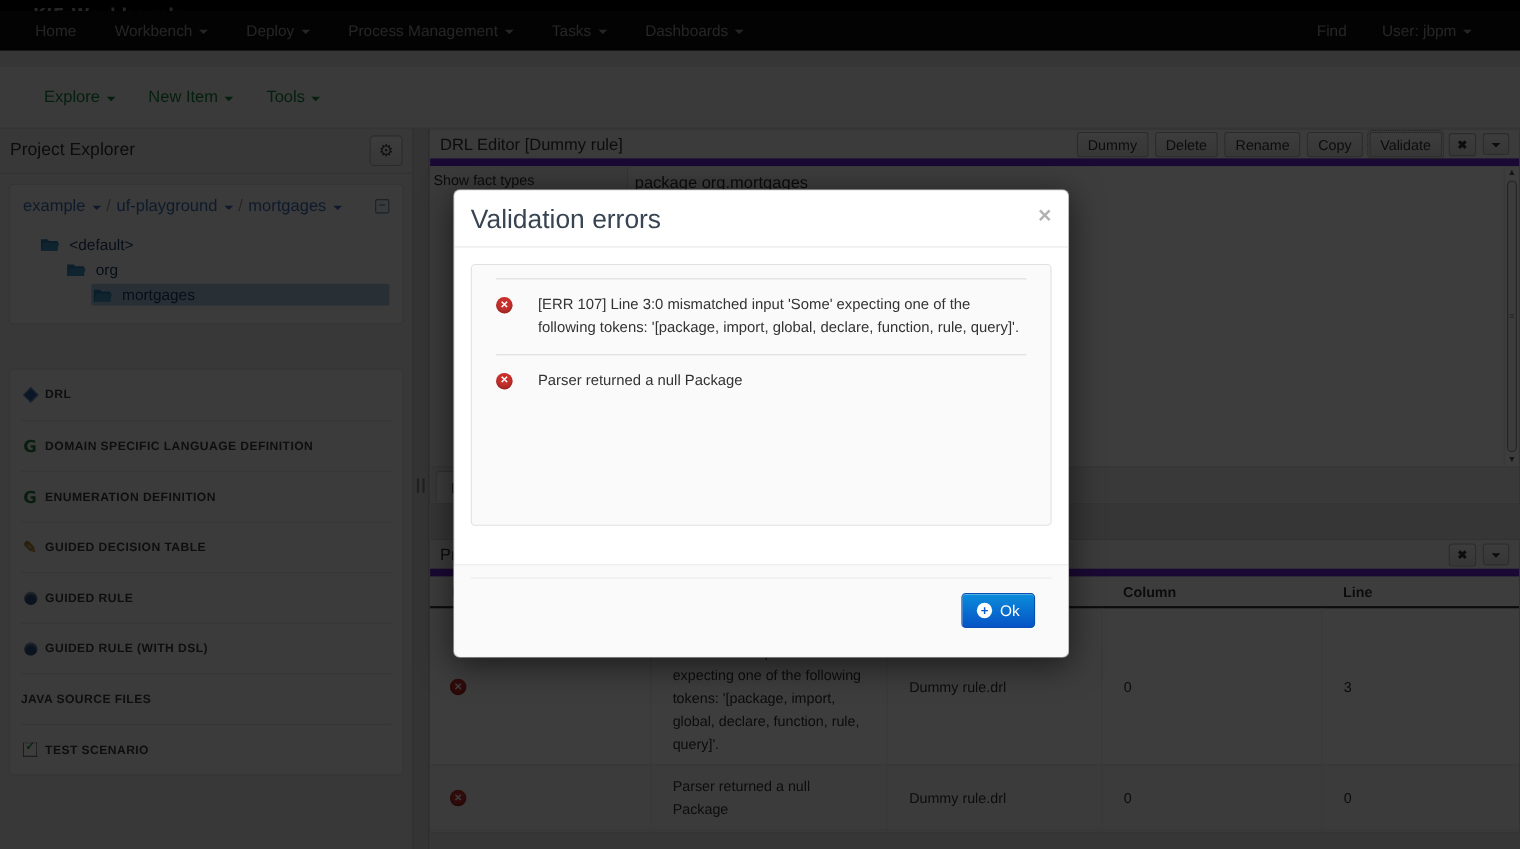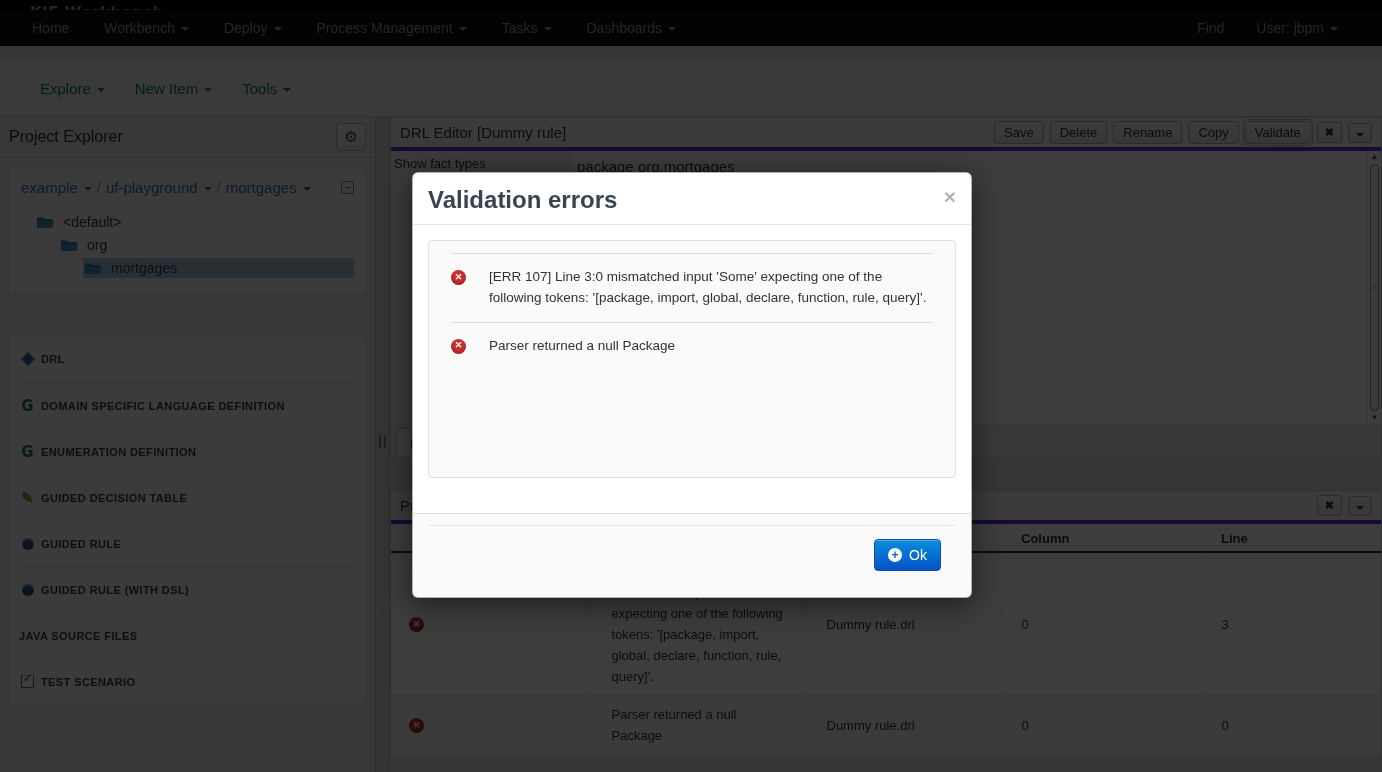--- a/index.html
+++ b/index.html
@@ -51,21 +51,21 @@
   .ico-dot{width:12px;height:12px;border-radius:50%;background:#2b4f7e;box-shadow:inset 0 2px 2px rgba(255,255,255,.45);}
   .ico-test{width:13px;height:13px;border:1px solid #666;background:#fff;position:relative;border-top-style:dotted;}
   .ico-test::after{content:"✓";position:absolute;left:1px;top:-4px;color:#2f9e44;font-weight:bold;font-size:11px;}
   
   .splitter{position:absolute;left:375px;top:117px;width:15px;height:655px;background:#dadada;border-left:1px solid #c2c2c2;border-right:1px solid #c2c2c2;cursor:col-resize;}
   .grip{position:absolute;left:3px;top:318px;width:7px;height:13px;border-left:2px solid #888;border-right:2px solid #888;}
   
   .main{position:absolute;left:390px;top:117px;width:992px;height:655px;}
   .panel{position:absolute;left:0;width:992px;background:#fff;border:1px solid #cfcfcf;display:flex;flex-direction:column;}
   .editor-panel{top:0;height:341px;}
-  .panel-header{height:33px;background:#f5f5f5;border-bottom:4px solid #6d28d9;display:flex;align-items:center;padding:0 9px;flex:0 0 33px;}
+  .panel-header{height:33px;background:#f5f5f5;border-bottom:7px solid #6d28d9;display:flex;align-items:center;padding:0 9px;flex:0 0 33px;}
   .panel-title{font-size:15px;color:#333;white-space:nowrap;overflow:hidden;}
   .hdr-btns{margin-left:auto;display:flex;gap:6px;align-items:center;}
   .btn{border:1px solid #b5b5b5;border-radius:3px;background:linear-gradient(#fbfbfb,#e4e4e4);color:#333;font-size:13px;padding:3px 9px;cursor:pointer;font-family:"Liberation Sans",sans-serif;white-space:nowrap;}
   .btn.focused{outline:1px dotted #777;outline-offset:1px;}
   .btn.sq{padding:3px 7px;font-size:11px;font-weight:bold;}
   .ep-body{flex:1;display:flex;min-height:0;}
   .fact-panel{width:180px;border-right:1px solid #ddd;background:#f4f4f4;padding:5px 3px;font-size:13px;color:#333;}
   .code-area{flex:1;padding:7px 6px;font-size:15px;color:#333;}
   .vscroll{width:14px;border-left:1px solid #e3e3e3;display:flex;flex-direction:column;align-items:center;padding:1px 0;}
   .arr{font-size:8px;color:#555;line-height:10px;cursor:pointer;}
@@ -77,21 +77,21 @@
   th{ text-align:left;font-size:13px;color:#333;padding:7px 20px 5px;border-bottom:2px solid #333;font-weight:bold;}
   td{font-size:13px;color:#333;padding:8px 20px;vertical-align:middle;border-bottom:1px solid #e0e0e0;border-right:1px solid #ececec;line-height:21px;}
   td:last-child{border-right:none;}
   tr.striped td{background:#f6f6f6;}
   .lvl-cell{padding-left:18px;}
   .err-badge{width:15px;height:15px;border-radius:50%;background:#c9302c;color:#fff;font-size:9px;font-weight:bold;display:flex;align-items:center;justify-content:center;box-shadow:inset 0 -2px 3px rgba(0,0,0,.25);}
   
   .backdrop{position:absolute;left:0;top:0;width:1382px;height:772px;background:rgba(0,0,0,.76);}
   .modal{position:absolute;left:412px;top:172px;width:560px;height:426px;background:#fff;border-radius:6px;border:1px solid rgba(0,0,0,.3);box-shadow:0 6px 30px rgba(0,0,0,.55);display:flex;flex-direction:column;}
   .modal-header{padding:13px 15px 10px;border-bottom:1px solid #e5e5e5;display:flex;align-items:flex-start;}
-  .modal-title{font-size:24px;font-weight:bold;color:#394452;}
+  .modal-title{font-size:24px;font-weight:normal;color:#394452;}
   .modal-x{margin-left:auto;font-size:21px;font-weight:bold;color:#000;opacity:.3;cursor:pointer;line-height:1;background:none;border:none;}
   .modal-body{padding:15px;flex:1;min-height:0;}
   .error-box{border:1px solid #e1e1e1;background:#fafafa;border-radius:4px;height:238px;padding:12px 22px 0;overflow:hidden;}
   .error-item{display:flex;gap:23px;padding:13px 0;border-top:1px solid #dcdcdc;font-size:13.5px;line-height:1.55;color:#333;}
   .error-item .err-badge{flex:0 0 15px;margin-top:3px;}
   .modal-footer{border-top:1px solid #e0e0e0;background:#fafafa;padding:11px 30px 26px;display:flex;flex-direction:column;border-radius:0 0 6px 6px;}
   .footer-rule{border-top:1px solid #e9e9e9;margin:0 -15px 13px;}
   .ok-btn{align-self:flex-end;display:flex;align-items:center;gap:7px;background:linear-gradient(#0a8ddb,#0653c6);border:1px solid #0a4fb0;border-radius:4px;color:#fff;font-size:14px;padding:7px 13px;cursor:pointer;box-shadow:inset 0 1px 0 rgba(255,255,255,.3);font-family:"Liberation Sans",sans-serif;}
   .ok-ico{width:14px;height:14px;background:#fff;border-radius:50%;color:#0a5ccc;font-weight:bold;font-size:12px;display:flex;align-items:center;justify-content:center;line-height:12px;}
 </style>
@@ -260,21 +260,21 @@
 <div class="splitter">
     <span class="grip"></span>
   </div>
 
 <div class="main">
 
   <div class="panel editor-panel">
     <div class="panel-header">
       <span class="panel-title">DRL Editor [Dummy rule]</span>
       <span class="hdr-btns">
-        <button class="btn">Save</button>
+        <button class="btn">Dummy</button>
         <button class="btn">Delete</button>
         <button class="btn">Rename</button>
         <button class="btn">Copy</button>
         <button class="btn focused">Validate</button>
         <button class="btn sq"><span>✖</span></button>
         <button class="btn sq"><span class="caret"></span></button>
       </span>
     </div>
     <div class="ep-body">
       <div class="fact-panel">

